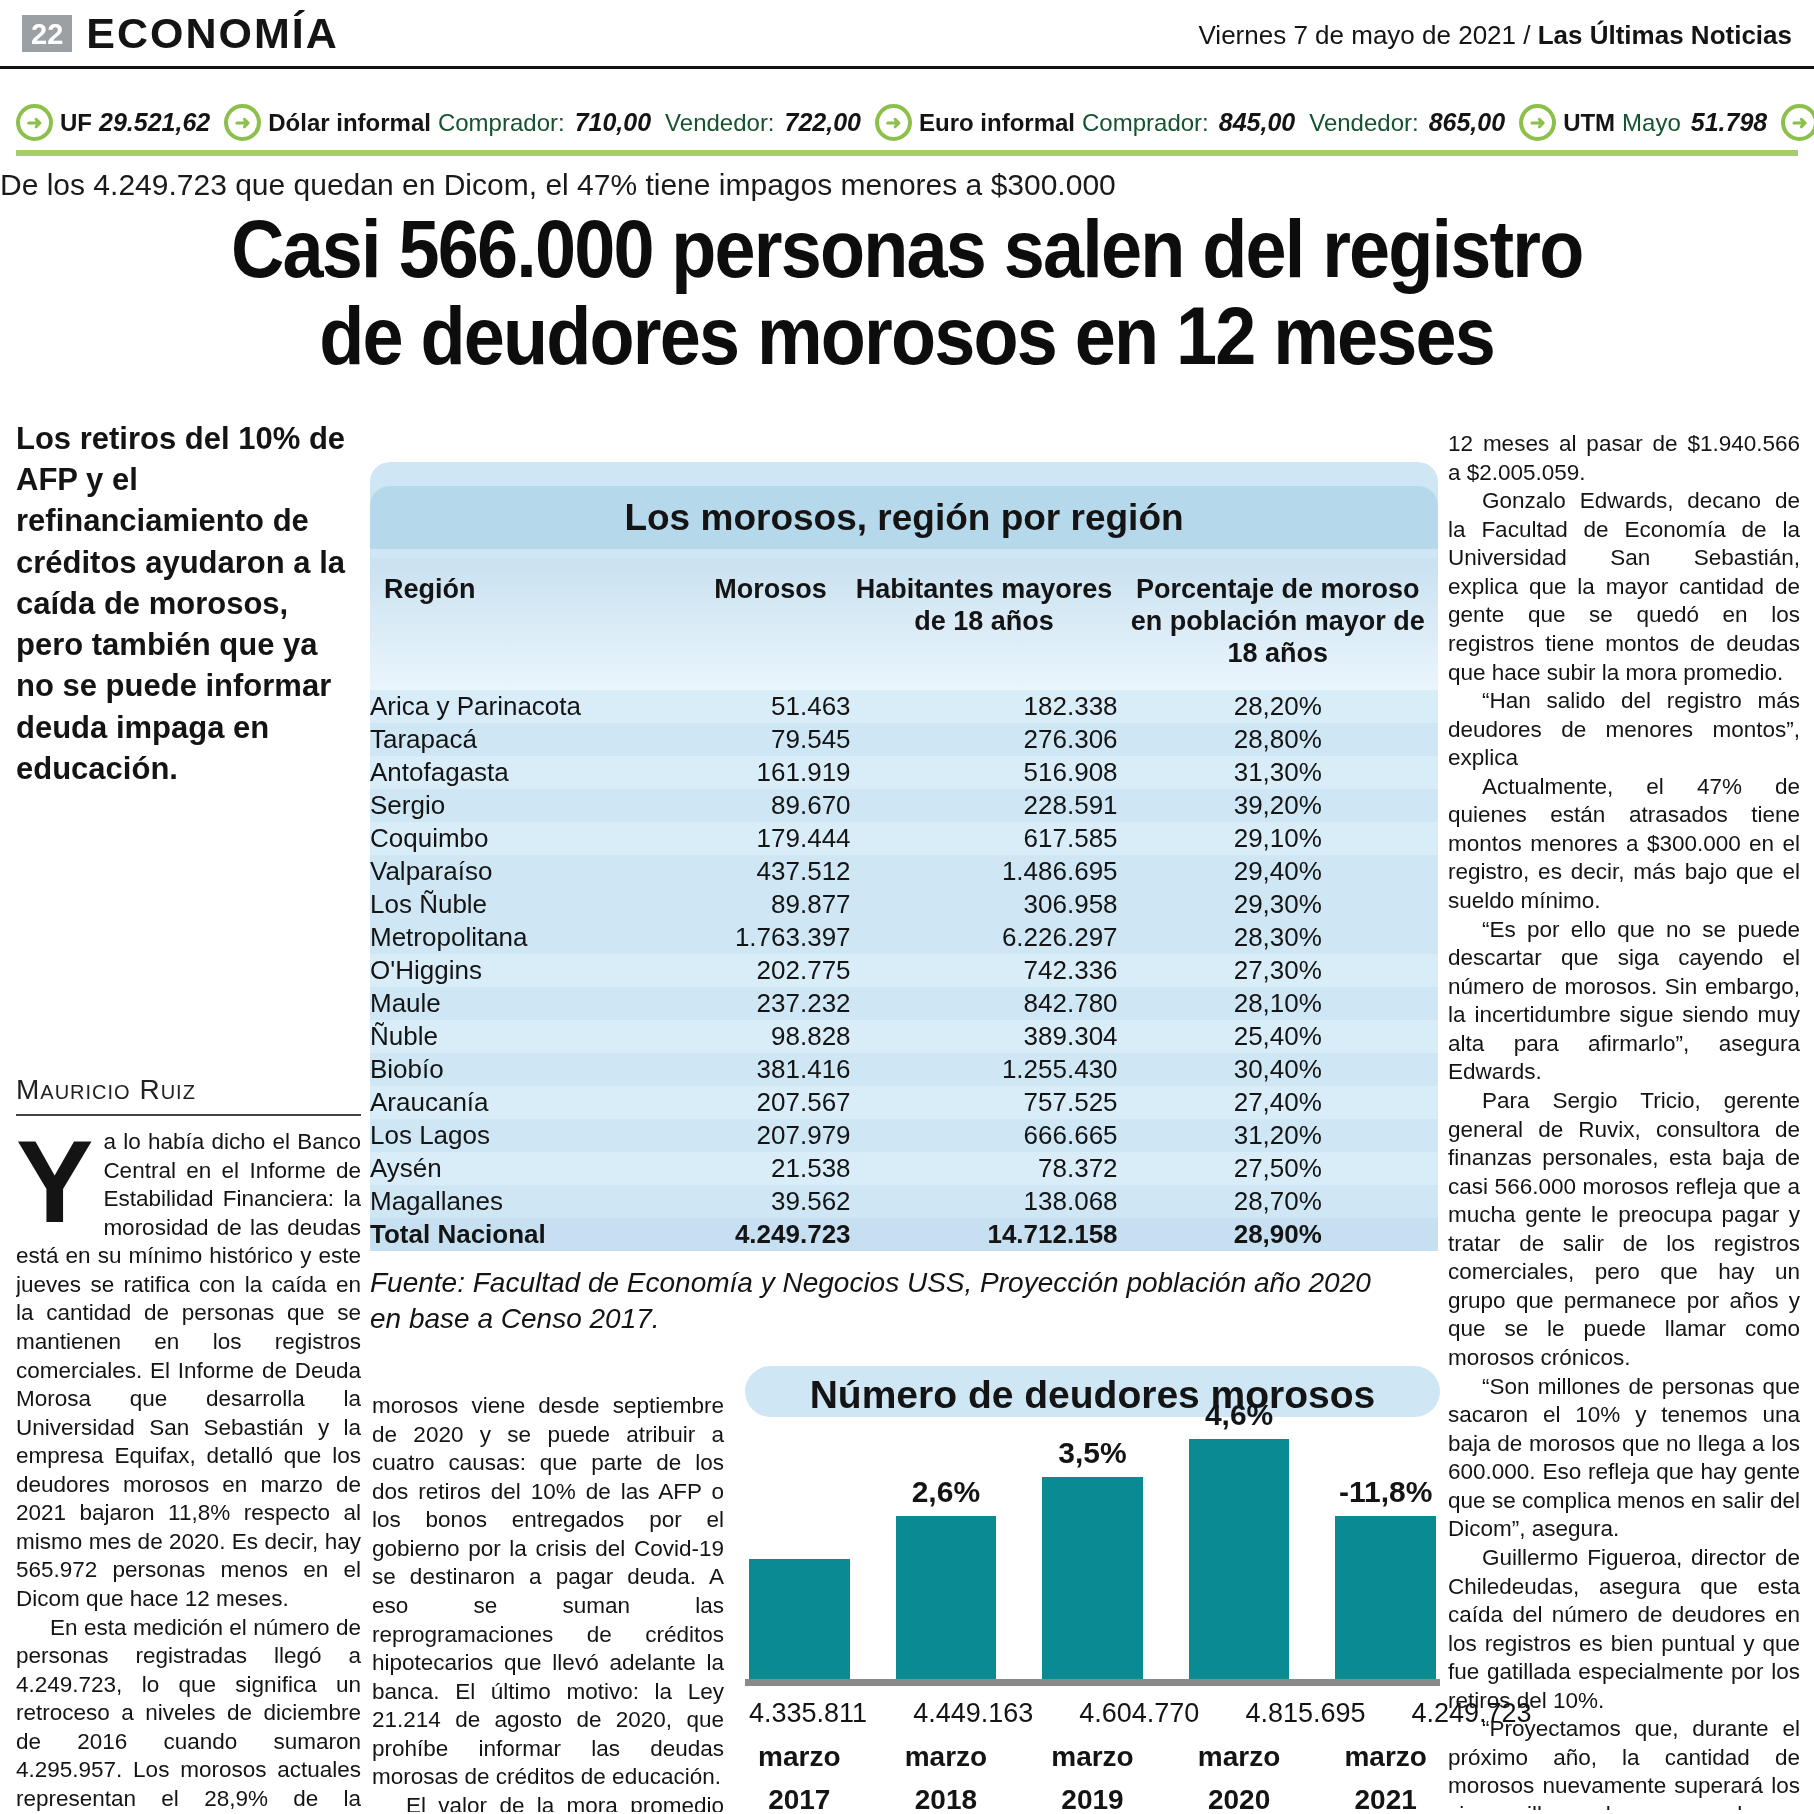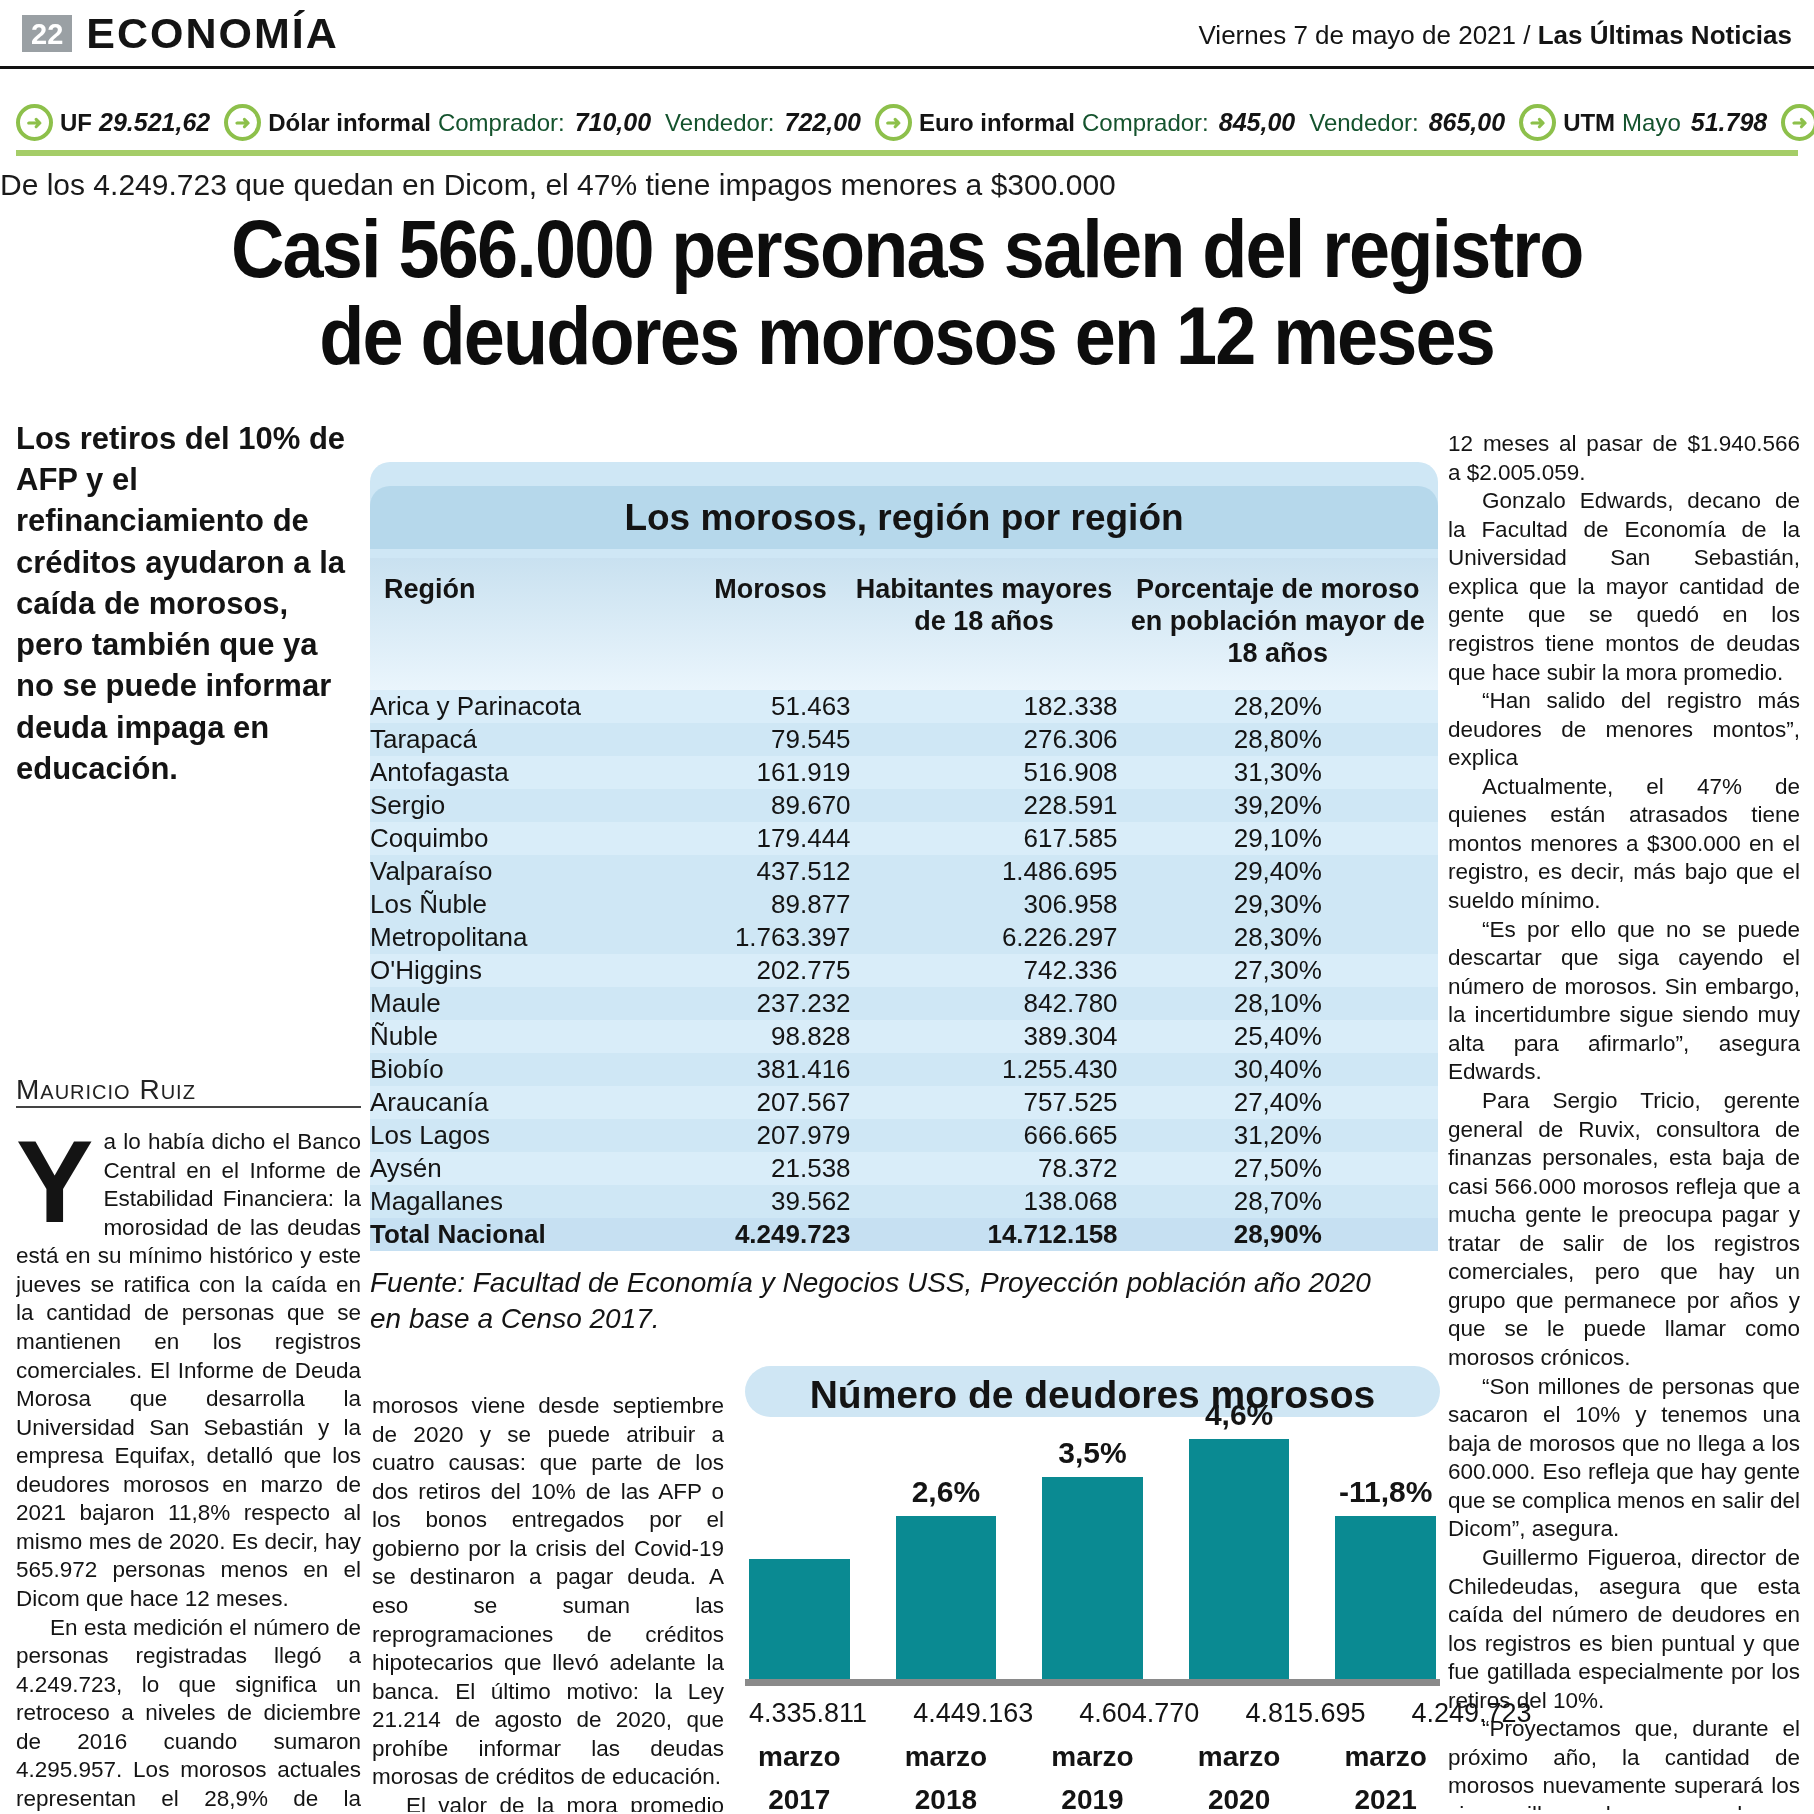--- a/index.html
+++ b/index.html
@@ -24,21 +24,21 @@
   .tp-label{font-weight:bold;margin-right:7px;font-size:24px;}
   .tp-sub{font-weight:normal;font-size:24px;color:#14532d;margin-right:10px;}
   .tp-value{font-weight:bold;font-style:italic;font-size:25px;margin-right:14px;}
   .rule-green{position:absolute;top:150px;left:16px;right:16px;height:6px;background:#a5cd68;}
   
   .kicker{position:absolute;top:168px;left:0;width:100%;text-align:left;font-size:30px;color:#1a1a1a;}
   .headline{position:absolute;top:206px;left:0;width:100%;text-align:center;font-weight:bold;font-size:82px;line-height:1.06;letter-spacing:-2px;color:#0d0d0d;}
   .headline .squeeze{display:inline-block;transform:scaleX(0.9);transform-origin:50% 50%;white-space:nowrap;}
   
   .deck{position:absolute;left:16px;top:418px;width:345px;font-weight:bold;font-size:31px;line-height:1.33;}
-  .byline-row{position:absolute;left:16px;top:1074px;width:345px;border-bottom:2px solid #444;padding-bottom:0;font-variant:small-caps;font-size:28px;letter-spacing:1px;color:#222;}
+  .byline-row{position:absolute;left:16px;top:1074px;width:345px;border-bottom:2px solid #444;padding-bottom:8px;font-variant:small-caps;font-size:28px;letter-spacing:1px;color:#222;}
   .body-text p{margin:0;font-size:22.5px;line-height:1.27;text-align:justify;text-indent:34px;}
   .body-text p.no-indent{text-indent:0;}
   .body-left{position:absolute;left:16px;top:1128px;width:345px;height:686px;overflow:hidden;}
   .dropcap{float:left;font-size:116px;line-height:0.8;font-weight:bold;margin:8px 10px 0 0;}
   
   .table-wrap{position:absolute;left:370px;top:462px;width:1068px;}
   .table-outer{background:#cfe7f5;border-radius:20px 20px 0 0;padding-top:24px;}
   .table-title{background:#b6d8eb;border-radius:20px 20px 0 0;text-align:center;font-weight:bold;font-size:37px;padding:11px 0 10px;}
   table.morosos{width:100%;border-collapse:collapse;margin-top:9px;font-size:26px;}
   table.morosos thead th{background:linear-gradient(#c9e1f0,#eaf5fc);font-weight:bold;vertical-align:top;padding:16px 0 20px;line-height:1.18;font-size:27px;text-align:center;}

